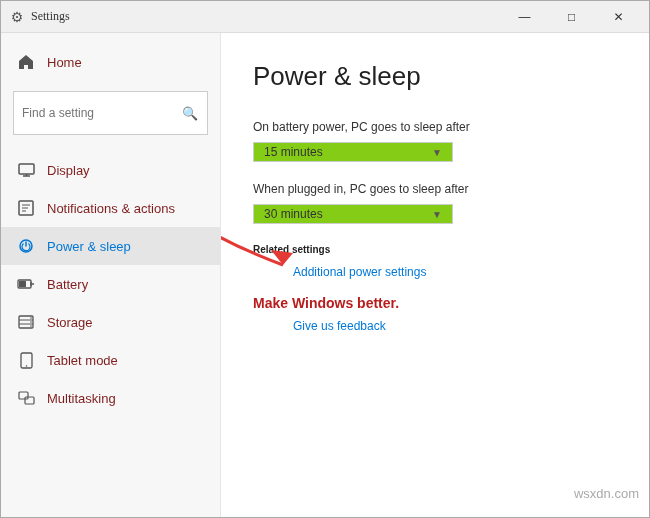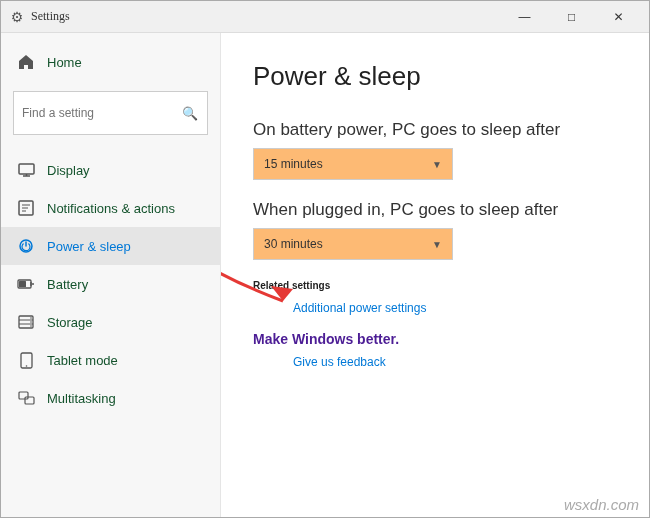--- a/index.html
+++ b/index.html
@@ -104,21 +104,21 @@
       color: #888;
       padding: 0 16px 6px 16px;
       font-weight: 400;
     }
     .nav-item {
       display: flex;
       align-items: center;
       padding: 10px 16px;
       cursor: pointer;
       font-size: 13px;
-      color: #14532d;
+      color: #7f1d1d;
       gap: 12px;
       position: relative;
     }
     .nav-item.active {
       background: #e5e5e5;
       color: #0078d7;
     }
     .nav-item.active .nav-icon { color: #0078d7; }
     .nav-item.home { padding-top: 12px; padding-bottom: 12px; }
     .nav-icon {
@@ -144,33 +144,33 @@
       margin-bottom: 28px;
     }
     .section-heading {
       font-size: 14px;
       font-weight: 600;
       color: #222;
       margin-bottom: 14px;
       margin-top: 4px;
     }
     .setting-label {
-      font-size: 17px;
+      font-size: 12px;
       color: #333;
       margin-bottom: 8px;
     }
     .dropdown {
       display: flex;
       align-items: center;
       justify-content: space-between;
       border: 1px solid #ccc;
-      padding: 8px 10px;
+      padding: 2px 10px;
       width: 200px;
       cursor: pointer;
-      background: #fdba74;
+      background: #84cc16;
       font-size: 12px;
       color: #333;
       margin-bottom: 20px;
     }
     .dropdown-arrow {
       font-size: 10px;
       color: #555;
     }
     .related-settings-heading {
       font-size: 10px;
@@ -184,45 +184,44 @@
       color: #0078d7;
       cursor: pointer;
       text-decoration: none;
       display: block;
       margin-bottom: 16px;
       margin-left: 40px;
     }
     .make-windows-heading {
       font-size: 14px;
       font-weight: 600;
-      color: #4c1d95;
+      color: #b91c1c;
       margin-bottom: 8px;
       margin-top: 16px;
     }
     
     .arrow-container {
       position: relative;
       pointer-events: none;
     }
     .arrow-svg {
       position: absolute;
       top: -190px;
       left: -170px;
       width: 320px;
       height: 210px;
       pointer-events: none;
     }
     .watermark {
       position: absolute;
-      bottom: 4px;
+      bottom: 16px;
       right: 10px;
-      font-size: 15px;
+      font-size: 13px;
       color: #aaa;
       pointer-events: none;
-      font-style: italic;
     }
   </style>
 </head>
 <body>
 
 <div class="window">
 
   <div class="titlebar">
     <div class="titlebar-icon">
       <span>⚙</span>

